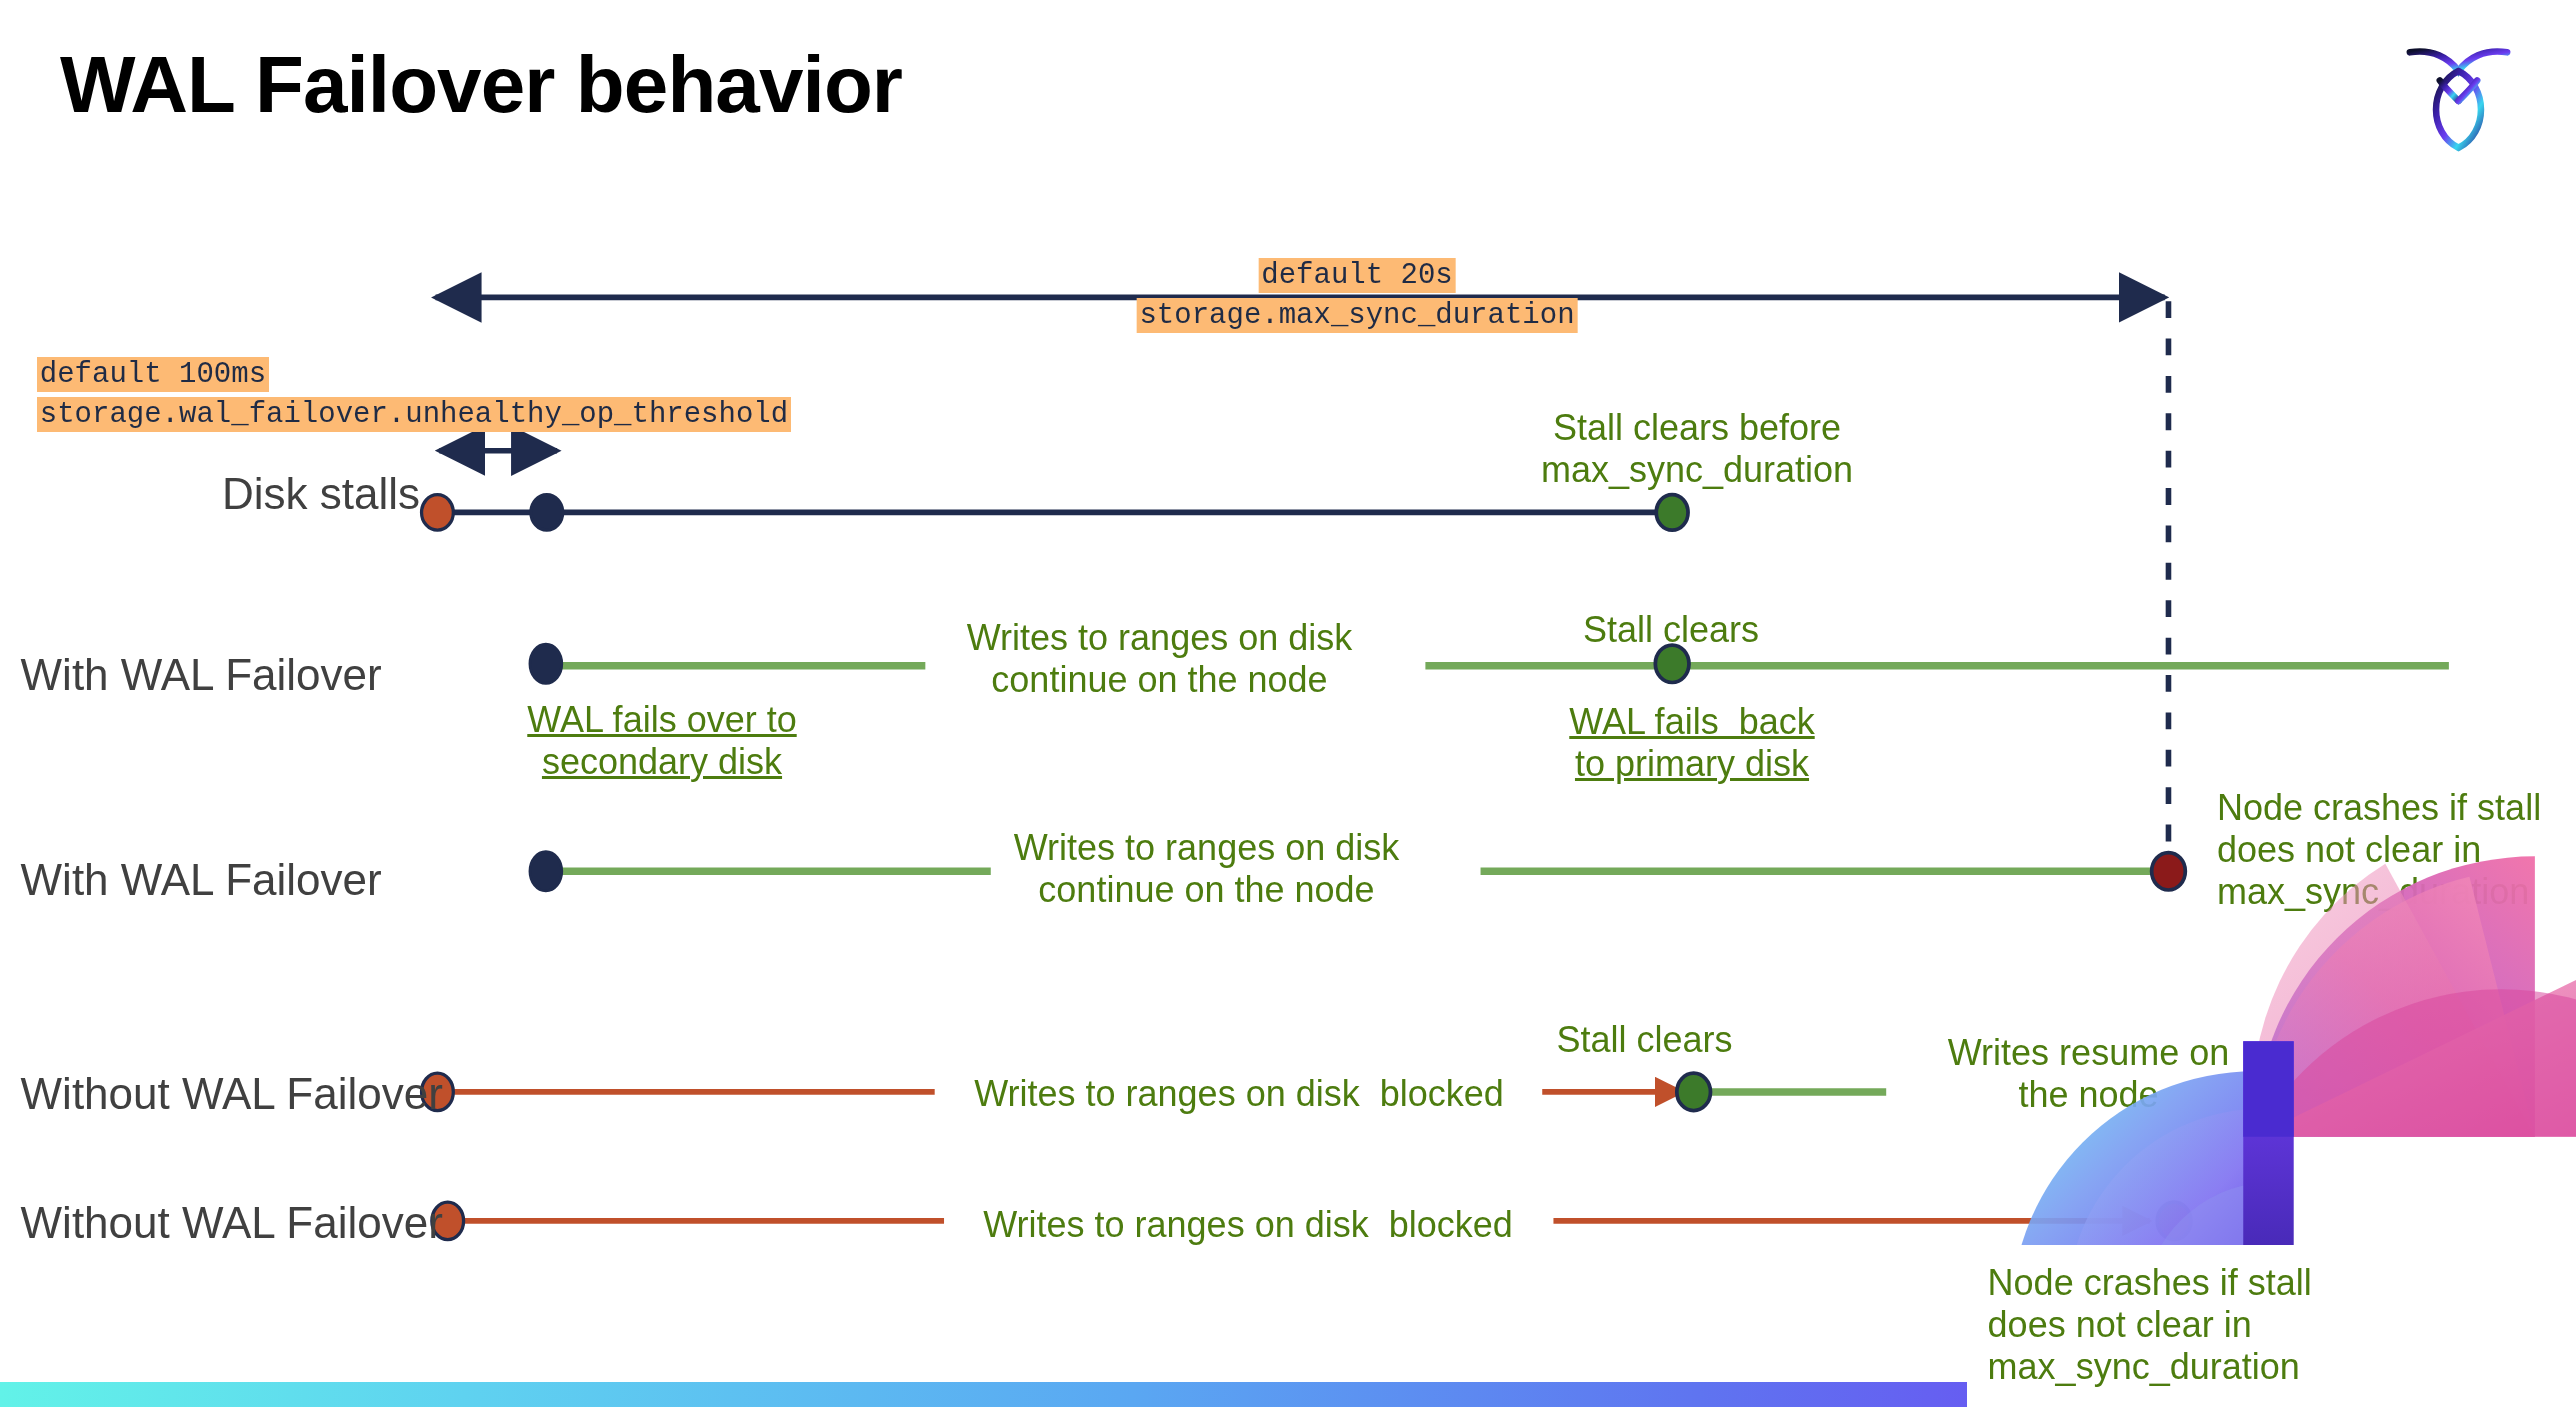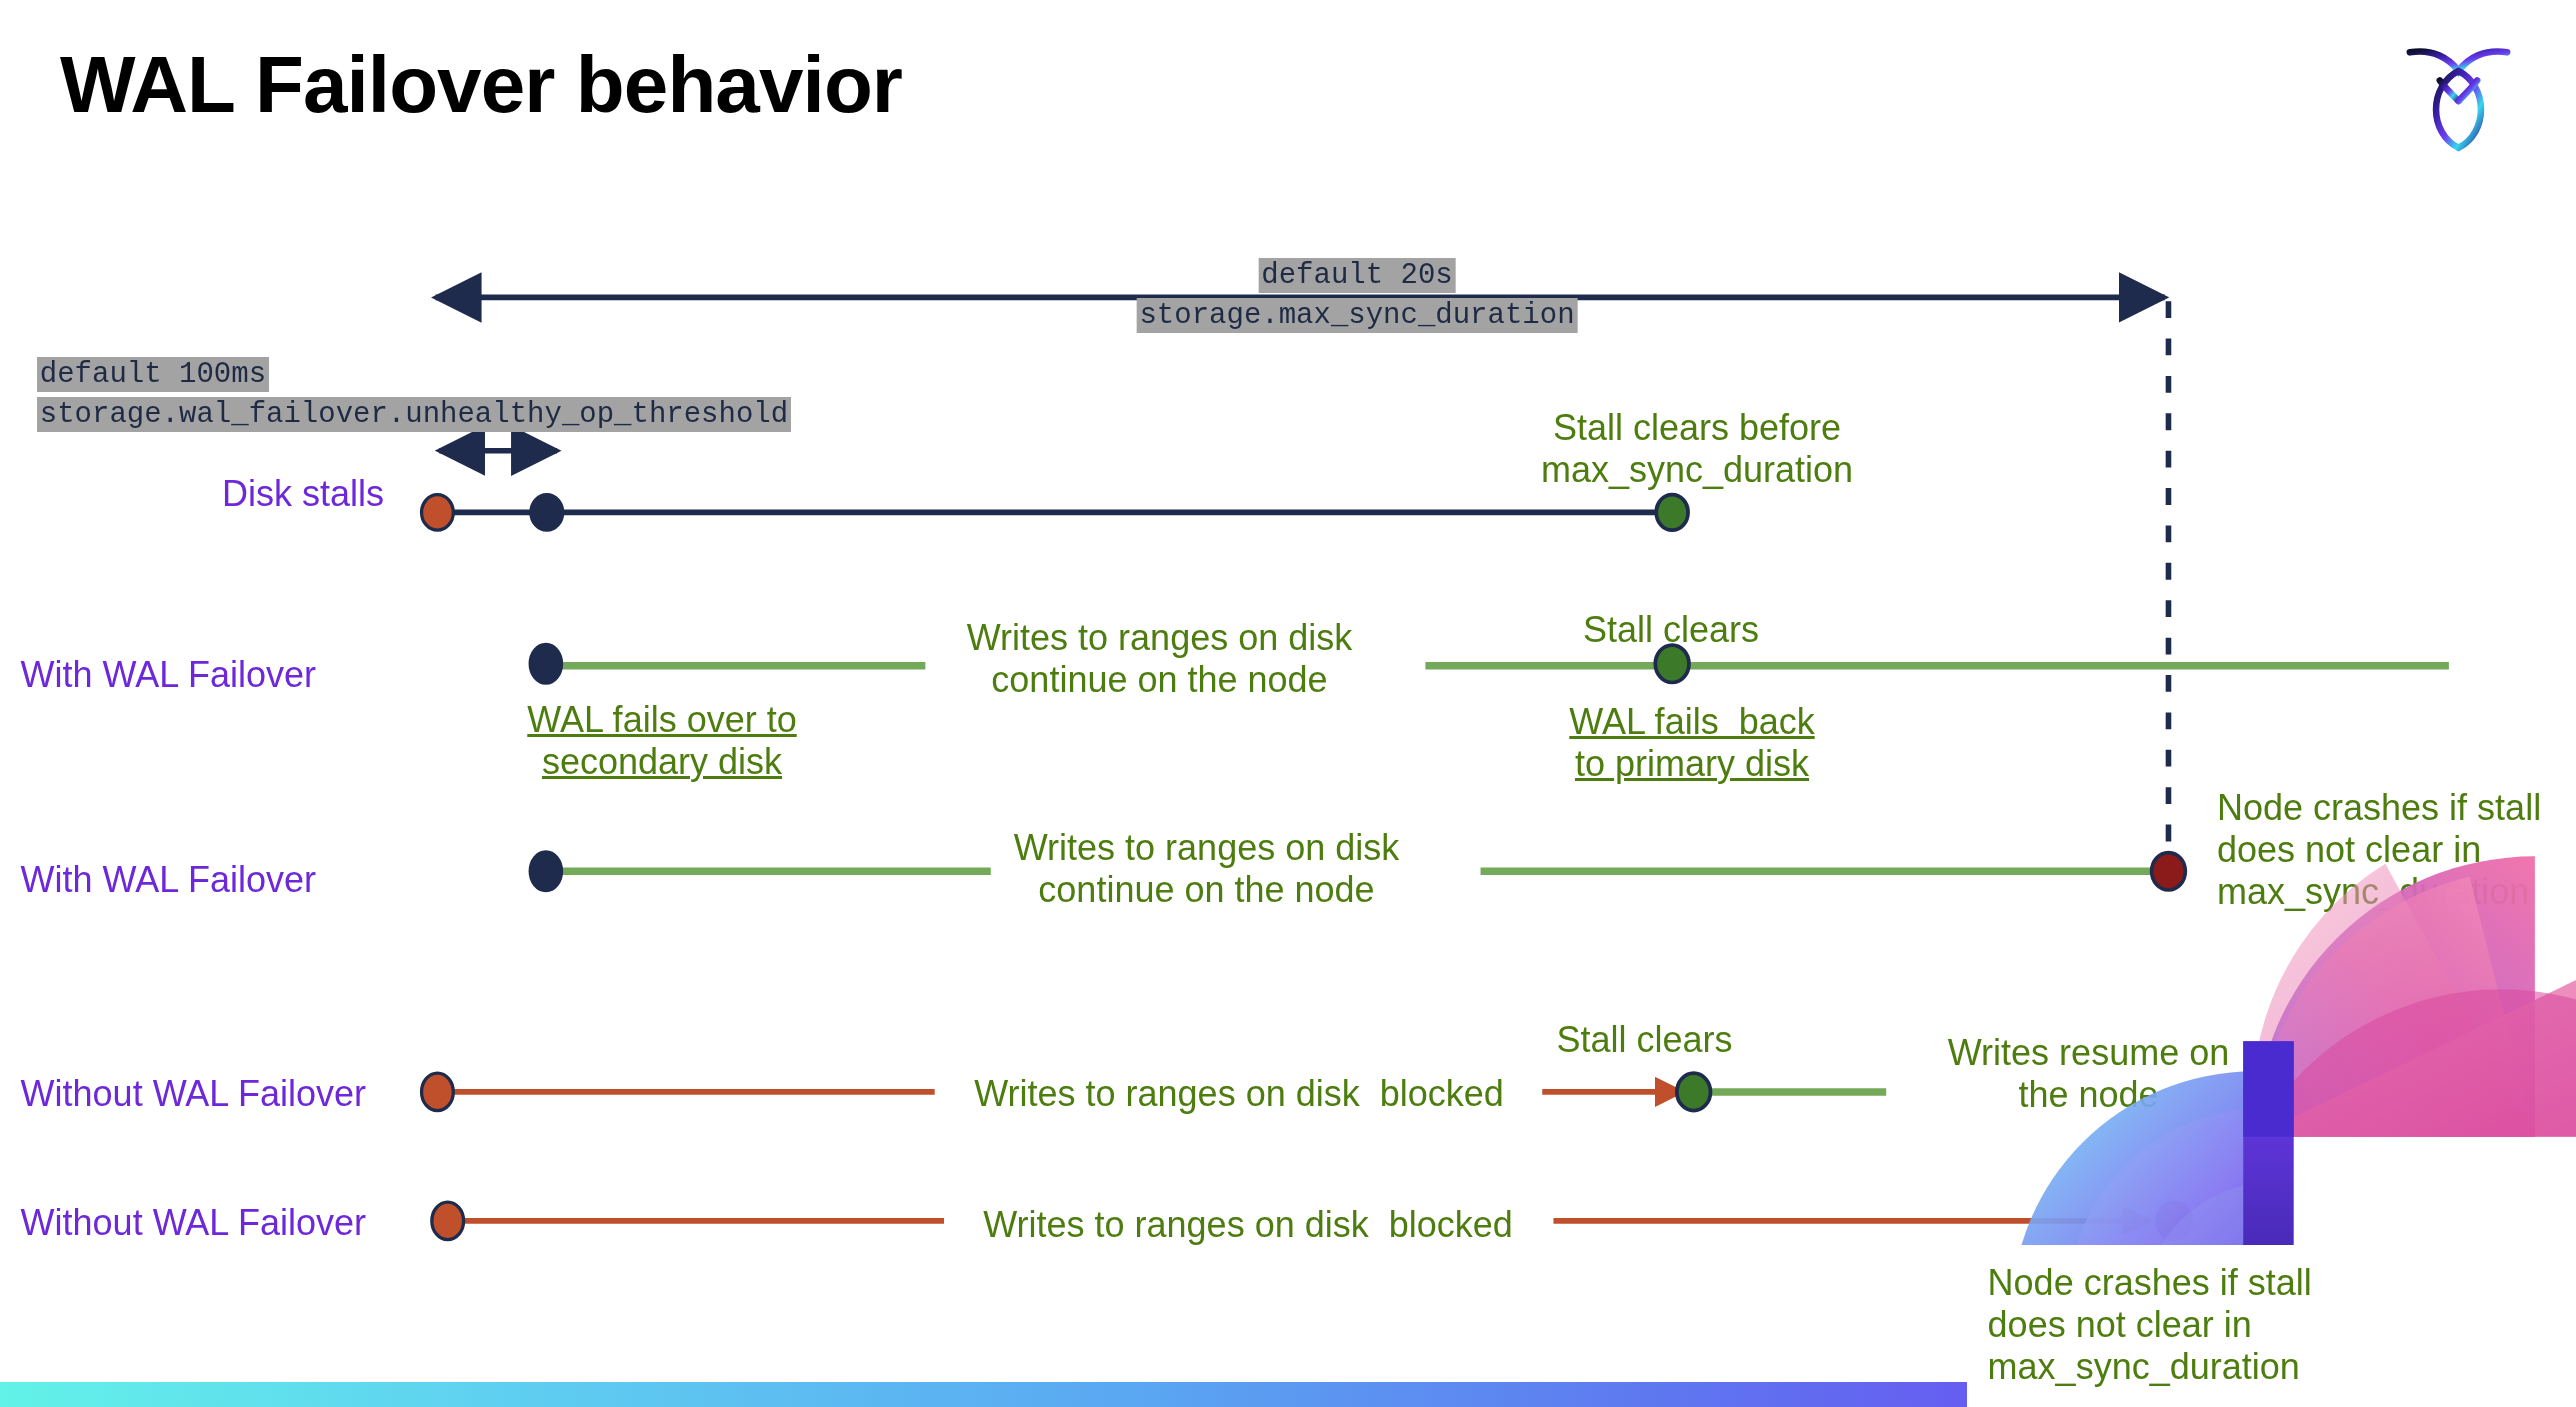--- a/index.html
+++ b/index.html
@@ -26,26 +26,26 @@
   
   #diagram-svg{position:absolute;left:0;top:0;width:2576px;height:1408px;}
 
   
   .mono-ann{
     position:absolute;
     font-family:"Liberation Mono", monospace;
     font-size:29px;line-height:40px;color:#1f2b45;
     white-space:nowrap;
   }
-  .mono-ann span{background:#a3a3a3;padding:0.9px 2.8px;}
+  .mono-ann span{background:#fdba74;padding:0.9px 2.8px;}
 
   
   .row-label{
     position:absolute;
-    font-size:36px;color:#6d28d9;
+    font-size:44px;color:#404040;
     white-space:nowrap;line-height:1.12;
   }
   .note{
     position:absolute;
     font-size:36px;color:#4d7c0f;
     line-height:1.16;
     white-space:pre;
   }
   .note.center{text-align:center;}
   .note.left{text-align:left;}

